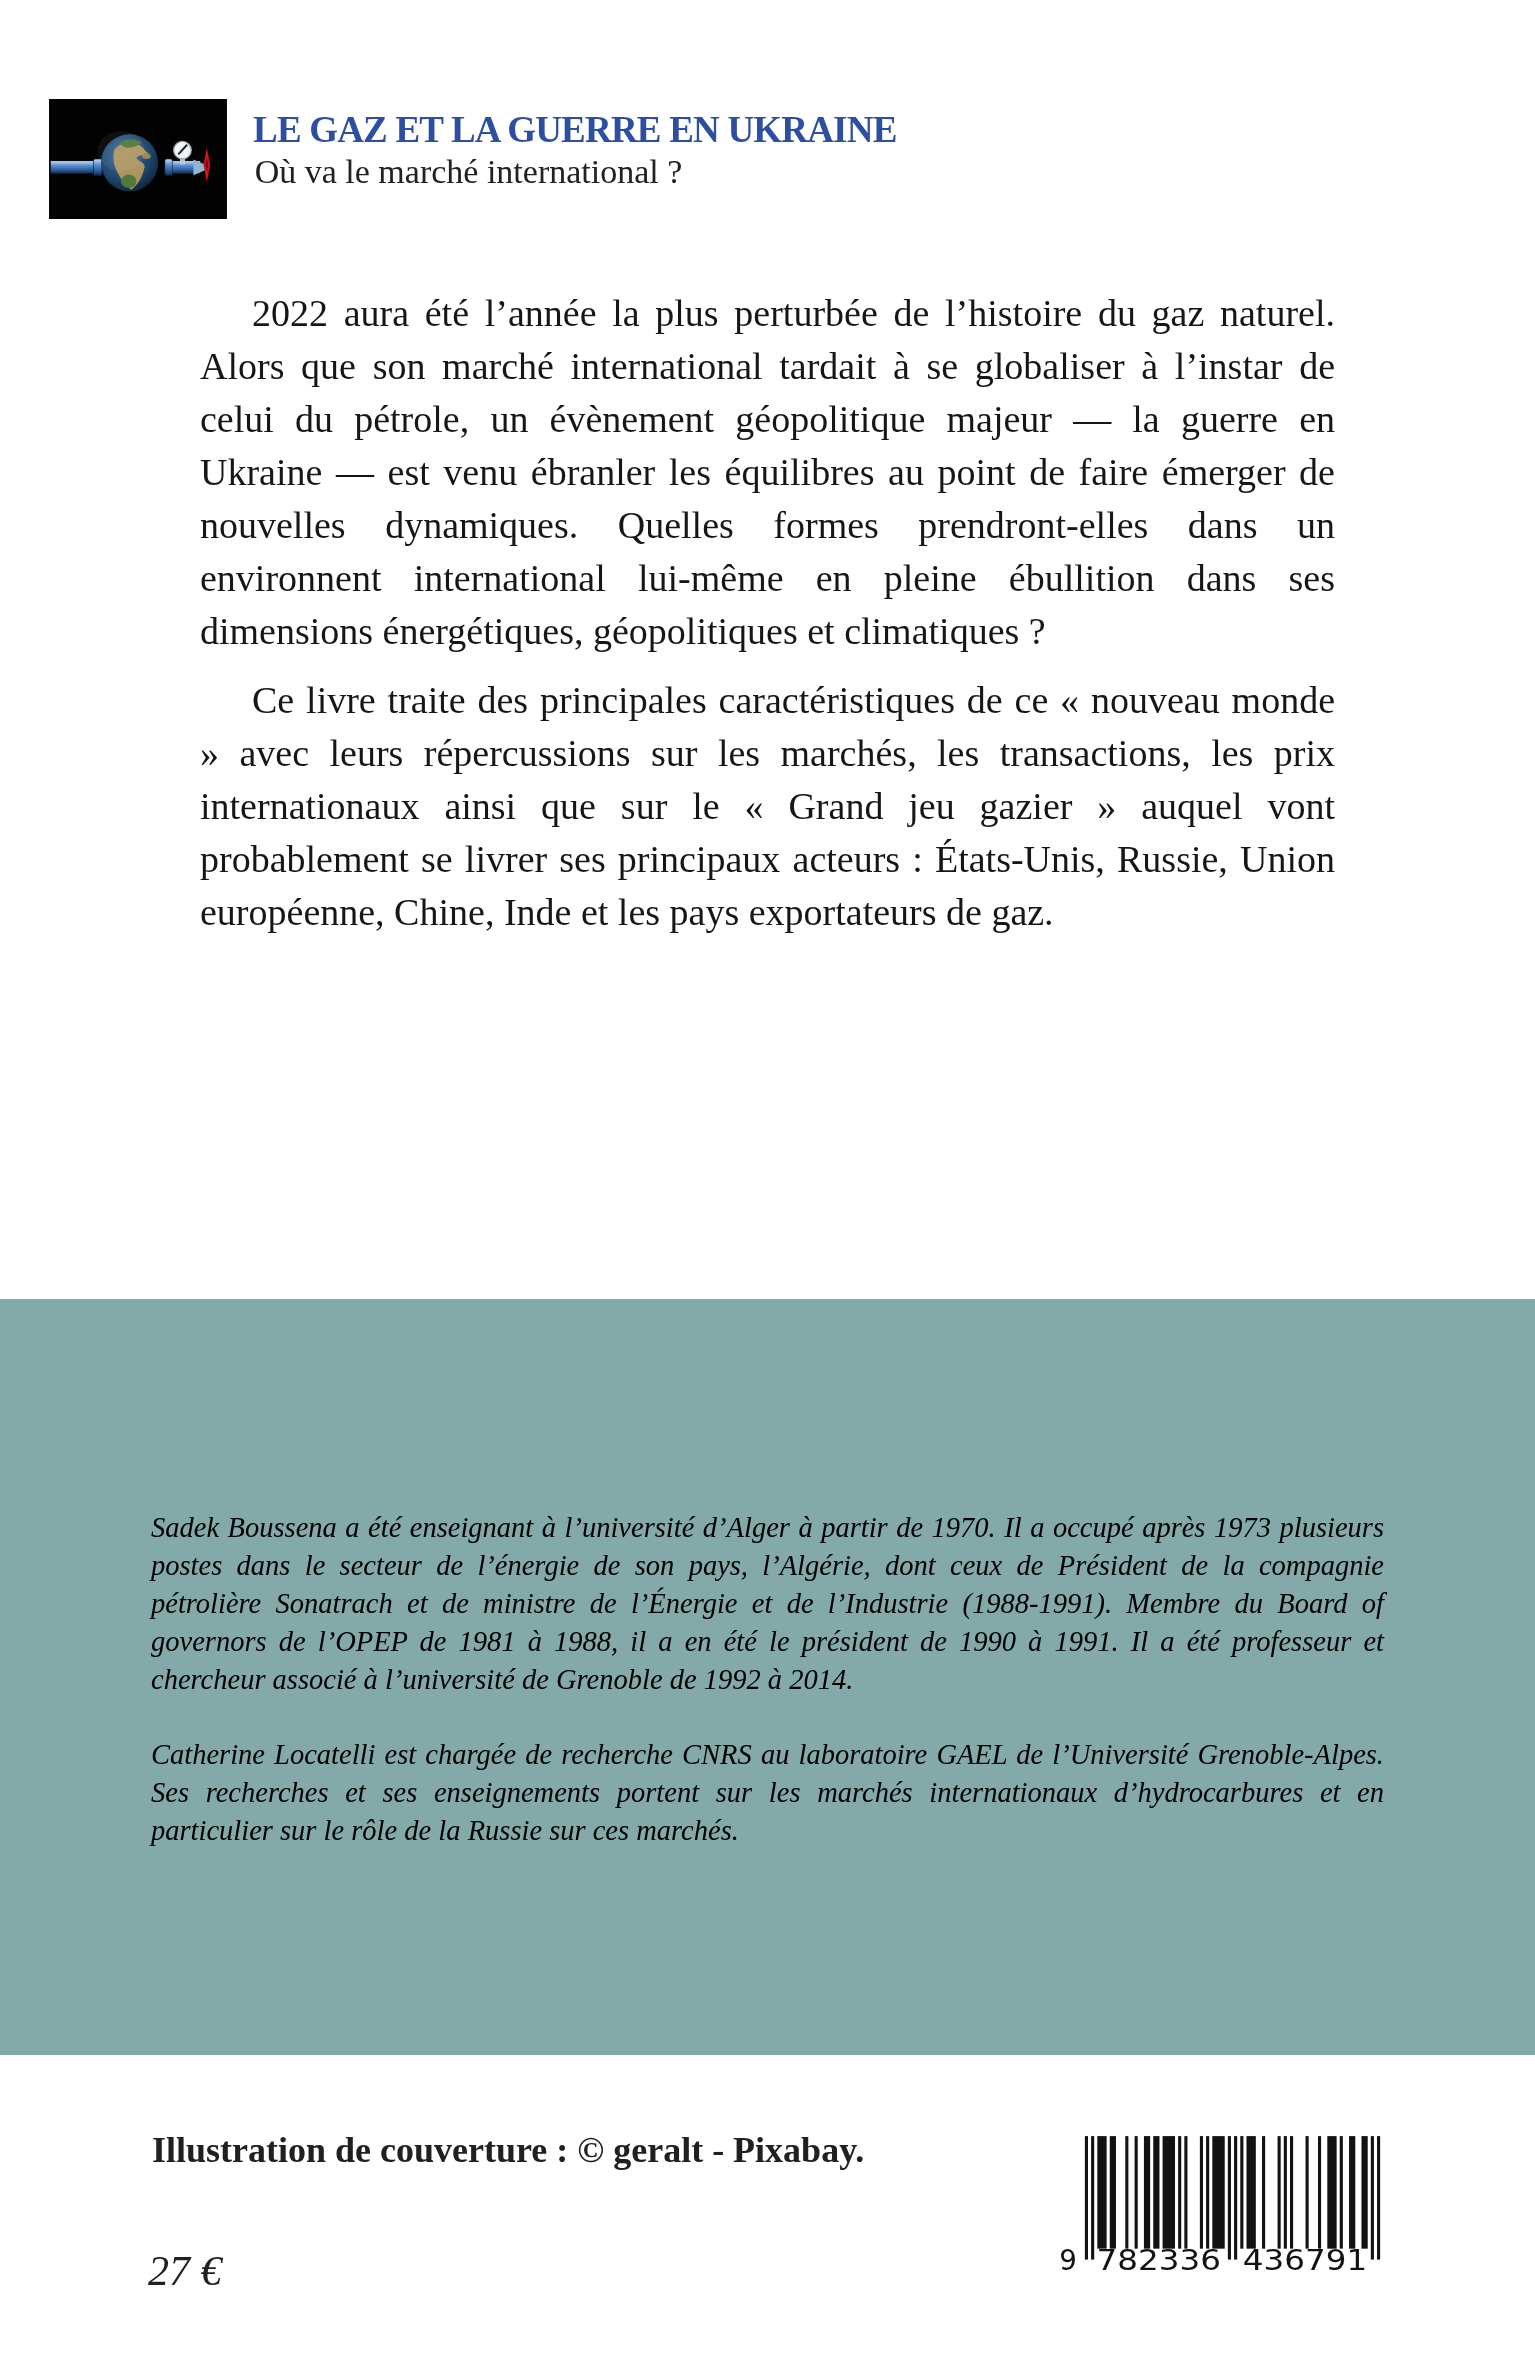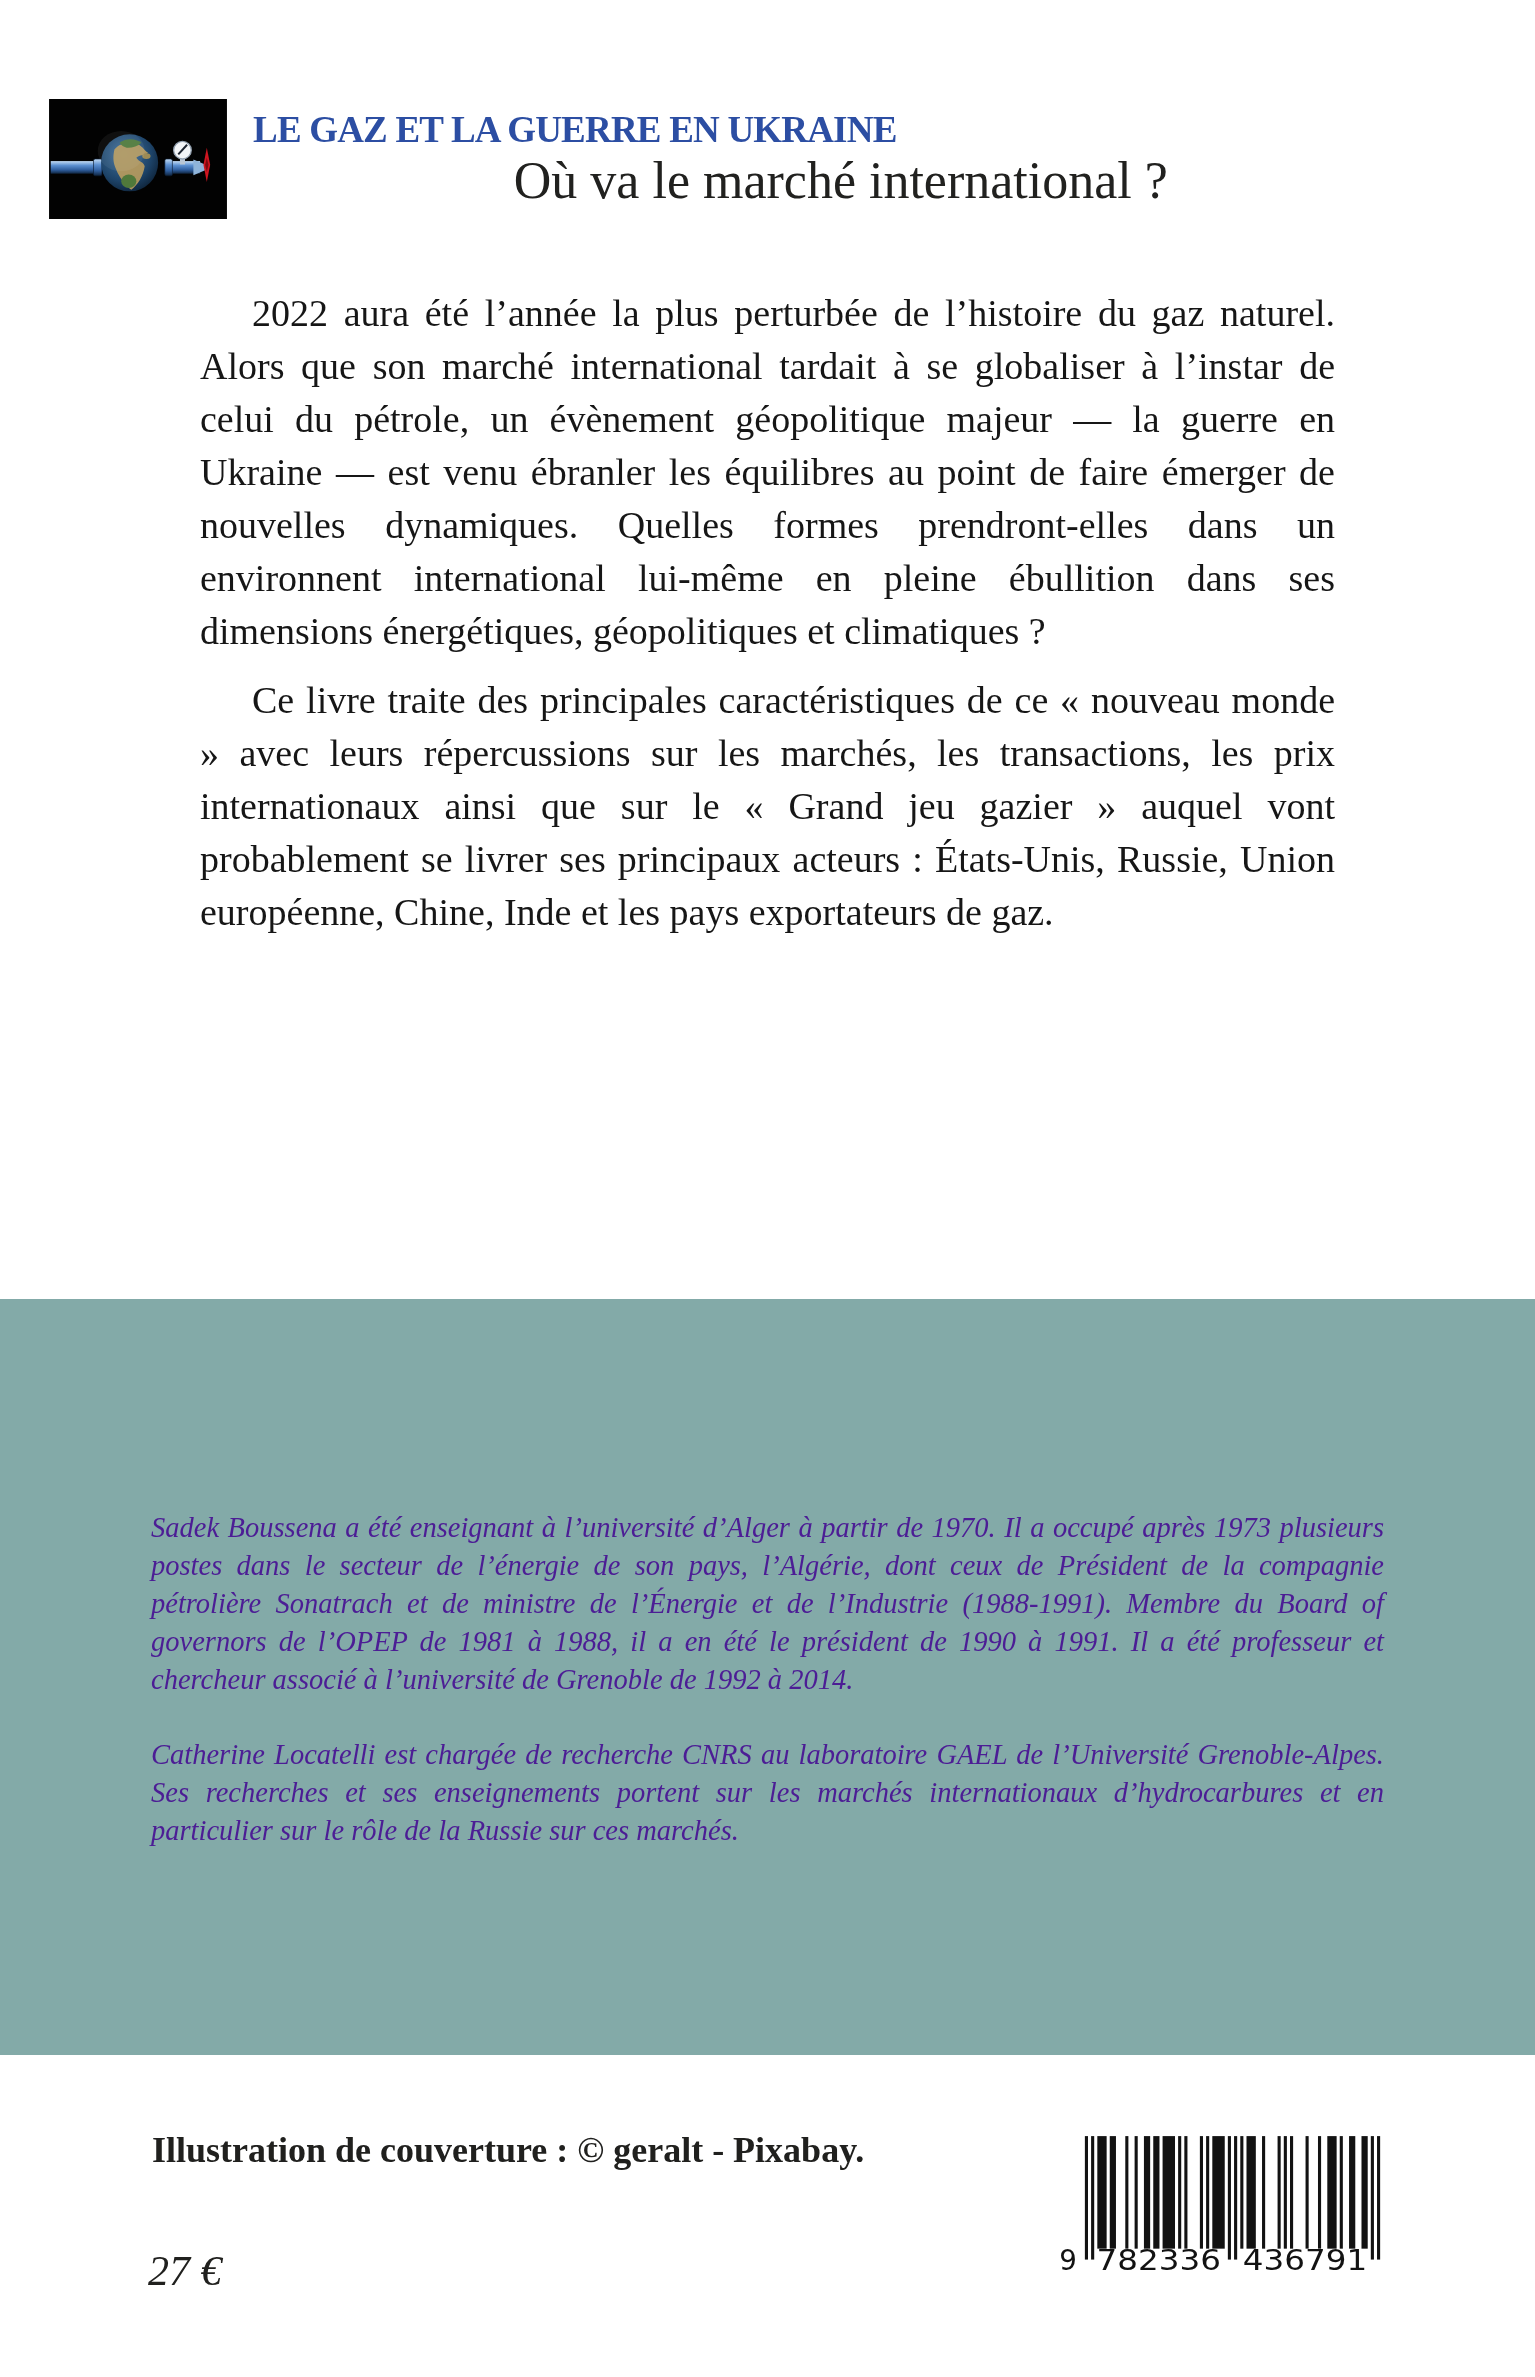--- a/index.html
+++ b/index.html
@@ -23,23 +23,22 @@
   }
   .book-title{
     margin:0;
     font-size:37px;line-height:1;font-weight:700;
     letter-spacing:-0.8px;
     color:#2c4ea3;
     font-family:"Liberation Serif", serif;
   }
   .book-subtitle{
     margin:6.7px 0 0 1.7px;
-    font-size:52px;line-height:1;font-weight:400;
+    font-size:34px;line-height:1;font-weight:400;
     color:#21211f;
-    text-align:center;
   }
   
   .synopsis{
     position:absolute;left:200px;top:287px;width:1135px;
     font-size:38px;line-height:53px;
     text-align:justify;
     color:#161616;
   }
   .synopsis p{margin:0;text-indent:52px;}
   .synopsis p + p{margin-top:16px;}
@@ -129,21 +128,21 @@
     <h1 class="book-title" style="color: rgb(44, 78, 163);">LE GAZ ET LA GUERRE EN UKRAINE</h1>
     <h2 class="book-subtitle">Où va le marché international ?</h2>
   </div>
 
   <main class="synopsis">
     <p>2022 aura été l’année la plus perturbée de l’histoire du gaz naturel. Alors que son marché international tardait à se globaliser à l’instar de celui du pétrole, un évènement géopolitique majeur — la guerre en Ukraine — est venu ébranler les équilibres au point de faire émerger de nouvelles dynamiques. Quelles formes prendront-elles dans un environnent international lui-même en pleine ébullition dans ses dimensions énergétiques, géopolitiques et climatiques ?</p>
     <p>Ce livre traite des principales caractéristiques de ce « nouveau monde » avec leurs répercussions sur les marchés, les transactions, les prix internationaux ainsi que sur le « Grand jeu gazier » auquel vont probablement se livrer ses principaux acteurs : États-Unis, Russie, Union européenne, Chine, Inde et les pays exportateurs de gaz.</p>
   </main>
 
   <section class="band" style="background: rgb(131, 170, 168);">
-    <div class="band-inner" style="color: #4c1d95;">
+    <div class="band-inner" style="color: #000000;">
       <p>Sadek Boussena a été enseignant à l’université d’Alger à partir de 1970. Il a occupé après 1973 plusieurs postes dans le secteur de l’énergie de son pays, l’Algérie, dont ceux de Président de la compagnie pétrolière Sonatrach et de ministre de l’Énergie et de l’Industrie (1988-1991). Membre du Board of governors de l’OPEP de 1981 à 1988, il a en été le président de 1990 à 1991. Il a été professeur et chercheur associé à l’université de Grenoble de 1992 à 2014.</p>
       <p>Catherine Locatelli est chargée de recherche CNRS au laboratoire GAEL de l’Université Grenoble-Alpes. Ses recherches et ses enseignements portent sur les marchés internationaux d’hydrocarbures et en particulier sur le rôle de la Russie sur ces marchés.</p>
     </div>
   </section>
 
   <p class="credit">Illustration de couverture : © geralt - Pixabay.</p>
   <p class="price">27 €</p>
 
   <div class="barcode">
     <svg id="barcode-svg" viewBox="0 0 400 170" xmlns="http://www.w3.org/2000/svg" aria-hidden="true">

